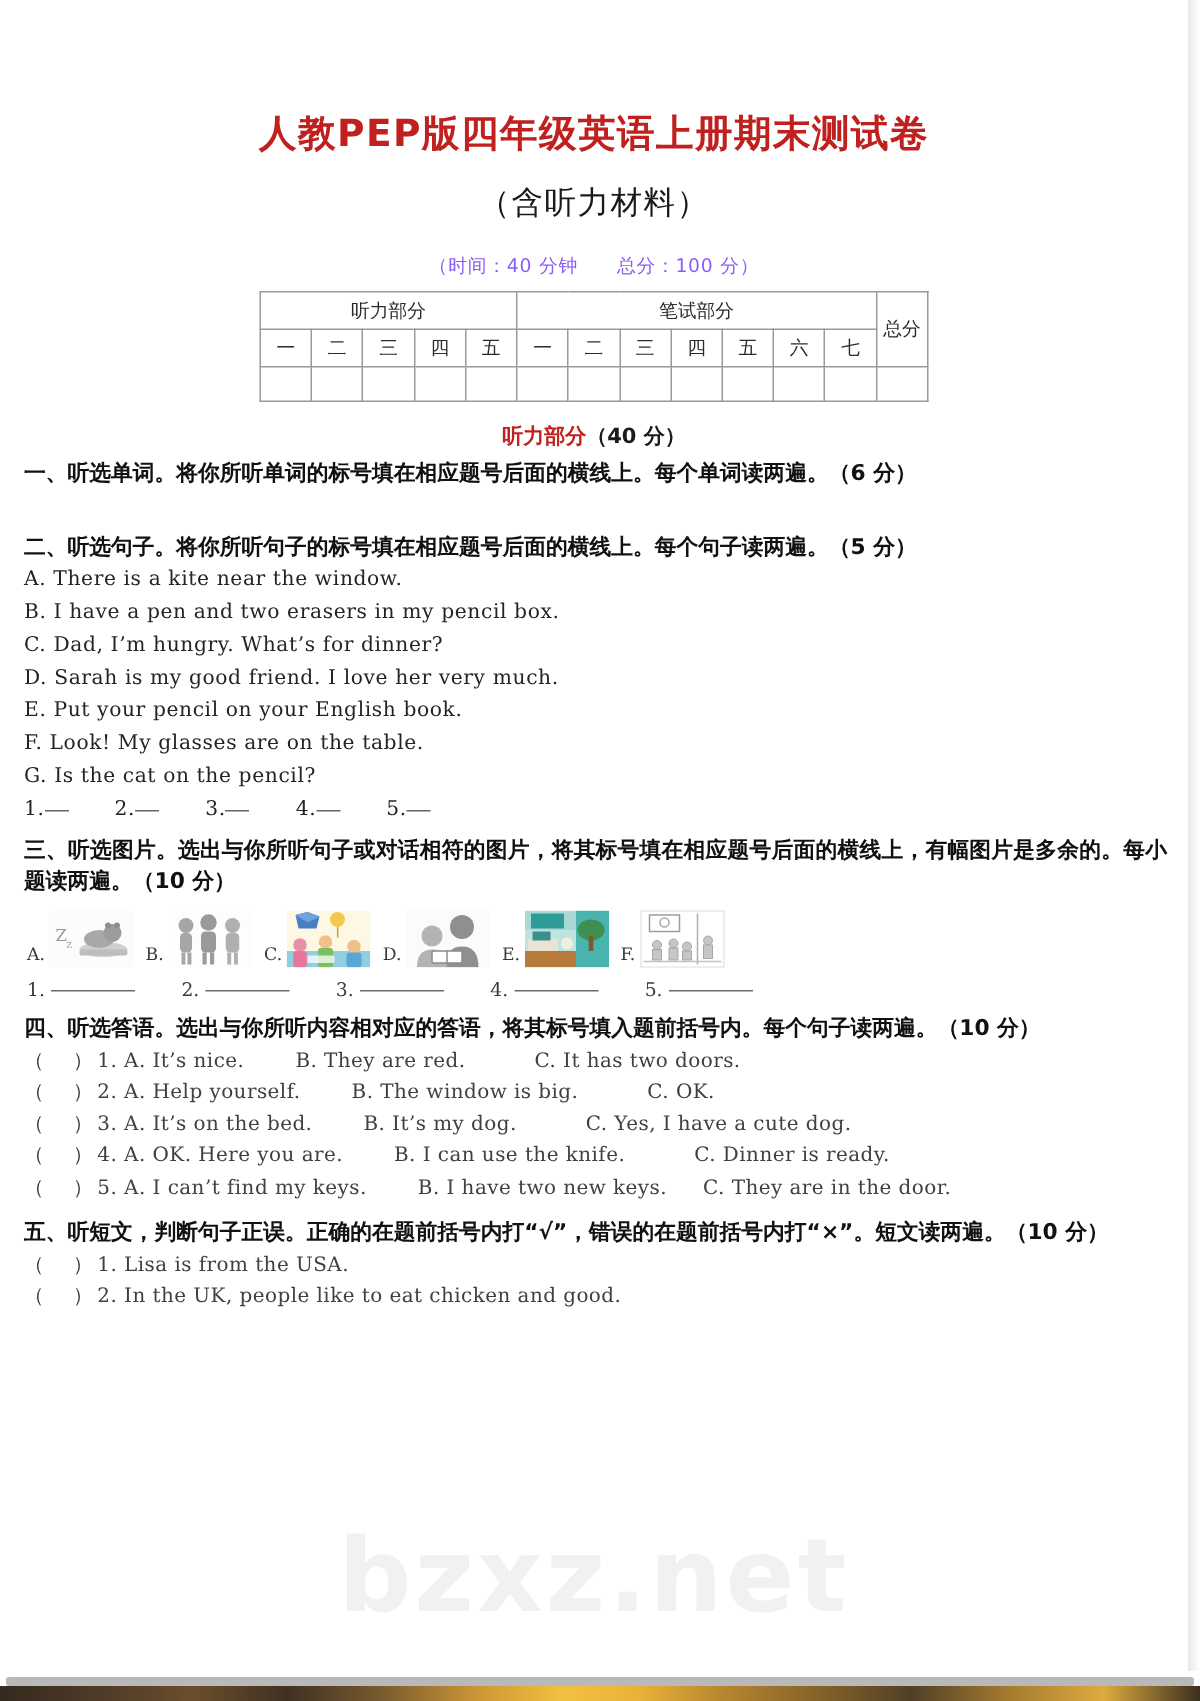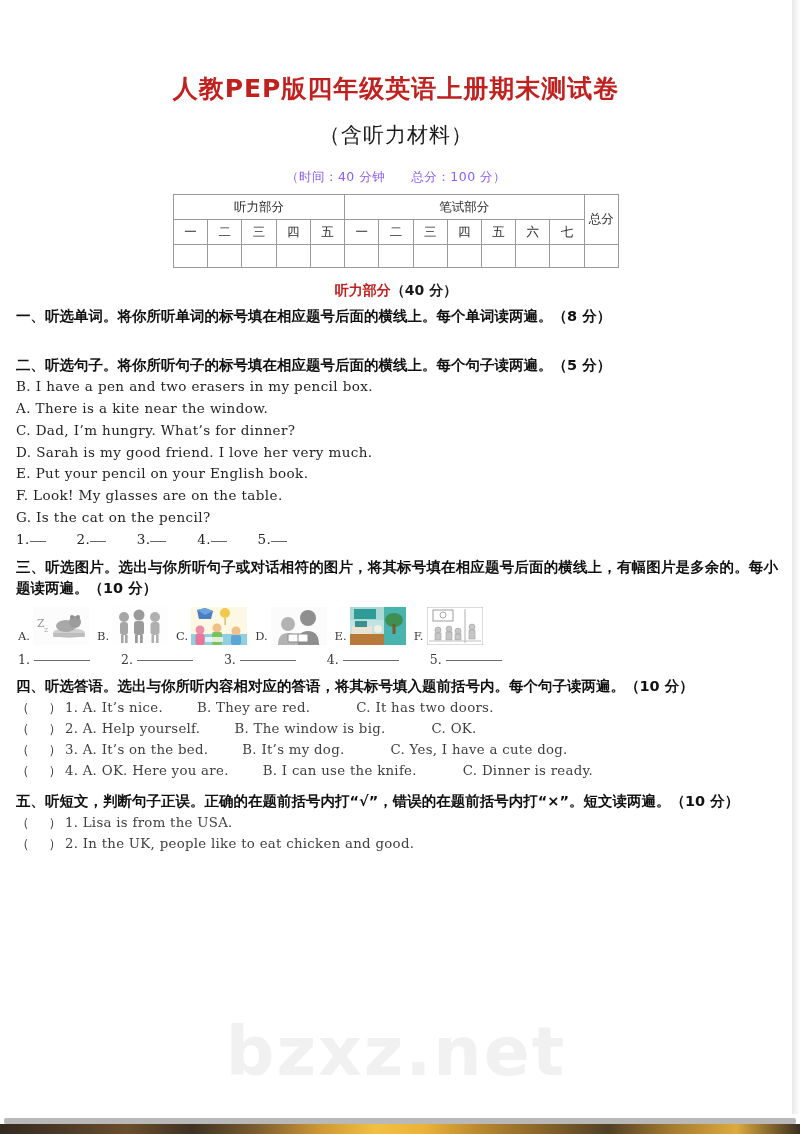--- a/index.html
+++ b/index.html
@@ -280,26 +280,26 @@
           <td></td>
         </tr>
       </tbody>
         </table>
     </div>
 
     <div class="sec-center-red cn">
       <span class="red">听力部分</span><span class="blk">（40 分）</span>
     </div>
 
-    <div class="q-head cn">一、听选单词。将你所听单词的标号填在相应题号后面的横线上。每个单词读两遍。（8 分）</div>
+    <div class="q-head cn">一、听选单词。将你所听单词的标号填在相应题号后面的横线上。每个单词读两遍。（6 分）</div>
     <div class="spacer-lg"></div>
 
     <div class="q-head cn">二、听选句子。将你所听句子的标号填在相应题号后面的横线上。每个句子读两遍。（5 分）</div>
+    <div class="en-line">A. There is a kite near the window.</div>
     <div class="en-line">B. I have a pen and two erasers in my pencil box.</div>
-    <div class="en-line">A. There is a kite near the window.</div>
     <div class="en-line">C. Dad, I’m hungry. What’s for dinner?</div>
     <div class="en-line">D. Sarah is my good friend. I love her very much.</div>
     <div class="en-line">E. Put your pencil on your English book.</div>
     <div class="en-line">F. Look! My glasses are on the table.</div>
     <div class="en-line">G. Is the cat on the pencil?</div>
     <div class="ans-row-2">
       <span class="item"><span>1.</span><span class="ul"></span></span>
       <span class="item"><span>2.</span><span class="ul"></span></span>
       <span class="item"><span>3.</span><span class="ul"></span></span>
       <span class="item"><span>4.</span><span class="ul"></span></span>
@@ -460,20 +460,24 @@
       <span>A. Help yourself.</span><span class="gapA"></span><span>B. The window is big.</span><span class="gapB"></span><span>C. OK.</span>
     </div>
     <div class="opt-line">
       <span class="paren">（　）</span><span>3.</span>
       <span>A. It’s on the bed.</span><span class="gapA"></span><span>B. It’s my dog.</span><span class="gapB"></span><span>C. Yes, I have a cute dog.</span>
     </div>
     <div class="opt-line">
       <span class="paren">（　）</span><span>4.</span>
       <span>A. OK. Here you are.</span><span class="gapA"></span><span>B. I can use the knife.</span><span class="gapB"></span><span>C. Dinner is ready.</span>
     </div>
+    <div class="opt-line">
+      <span class="paren">（　）</span><span>5.</span>
+      <span>A. I can’t find my keys.</span><span class="gapA"></span><span>B. I have two new keys.</span><span class="gapC"></span><span>C. They are in the door.</span>
+    </div>
 
     <div class="q-head cn" style="margin-top:9px;">五、听短文，判断句子正误。正确的在题前括号内打“√”，错误的在题前括号内打“×”。短文读两遍。（10 分）</div>
     <div class="opt-line">
       <span class="paren">（　）</span><span>1.</span>
       <span>Lisa is from the USA.</span>
     </div>
     <div class="opt-line">
       <span class="paren">（　）</span><span>2.</span>
       <span>In the UK, people like to eat chicken and good.</span>
     </div>

